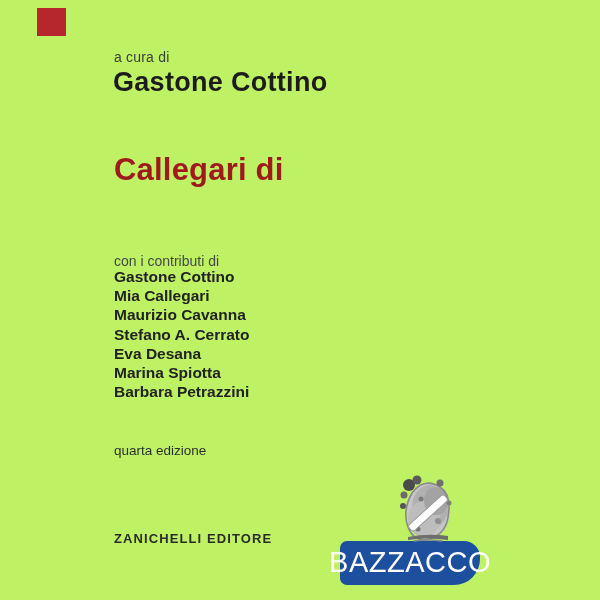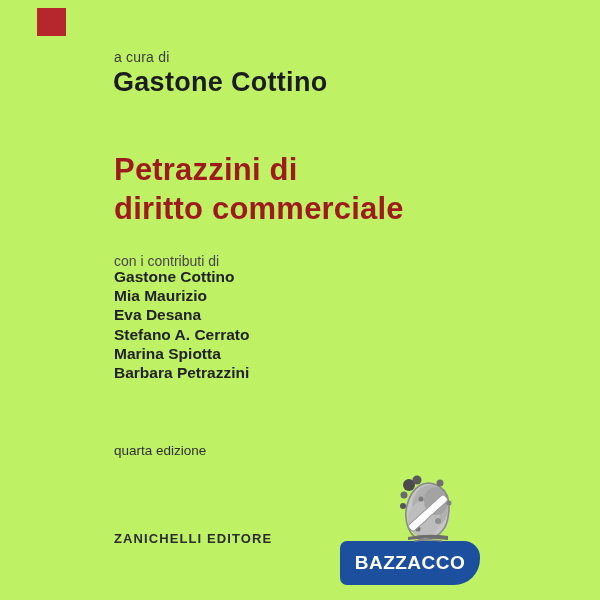--- a/index.html
+++ b/index.html
@@ -101,49 +101,49 @@
     height: 44px;
     background: #1c4f9e;
     border-radius: 7px 16px 26px 7px;
     display: flex;
     align-items: center;
     justify-content: center;
     z-index: 1;
   }
   .badge-label {
     color: #ffffff;
-    font-size: 19px;
-    font-weight: bold;
+    font-size: 29px;
+    font-weight: normal;
     letter-spacing: 0.5px;
     padding-bottom: 1px;
   }
 </style>
 </head>
 <body>
 
 <div class="cover">
 
   <div class="corner-square"></div>
 
   <div class="byline-intro">a cura di</div>
 
   <div class="author-name">Gastone Cottino</div>
 
   <div class="book-title">
-    <div>Petrazzini di</div>
-    <div>diritto commerciale</div>
+    <div>Callegari di</div>
   </div>
 
   <div class="contributors-intro">con i contributi di</div>
 
   <div class="contributors-list">
     <div>Gastone Cottino</div>
-    <div>Mia Maurizio</div>
+    <div>Mia Callegari</div>
+    <div>Maurizio Cavanna</div>
+    <div>Stefano A. Cerrato</div>
     <div>Eva Desana</div>
-    <div>Stefano A. Cerrato</div>
     <div>Marina Spiotta</div>
     <div>Barbara Petrazzini</div>
   </div>
 
   <div class="edition-label">quarta edizione</div>
 
   <div class="publisher-name">ZANICHELLI EDITORE</div>
 
   <svg class="emblem" viewBox="0 0 64 72" xmlns="http://www.w3.org/2000/svg">
 

